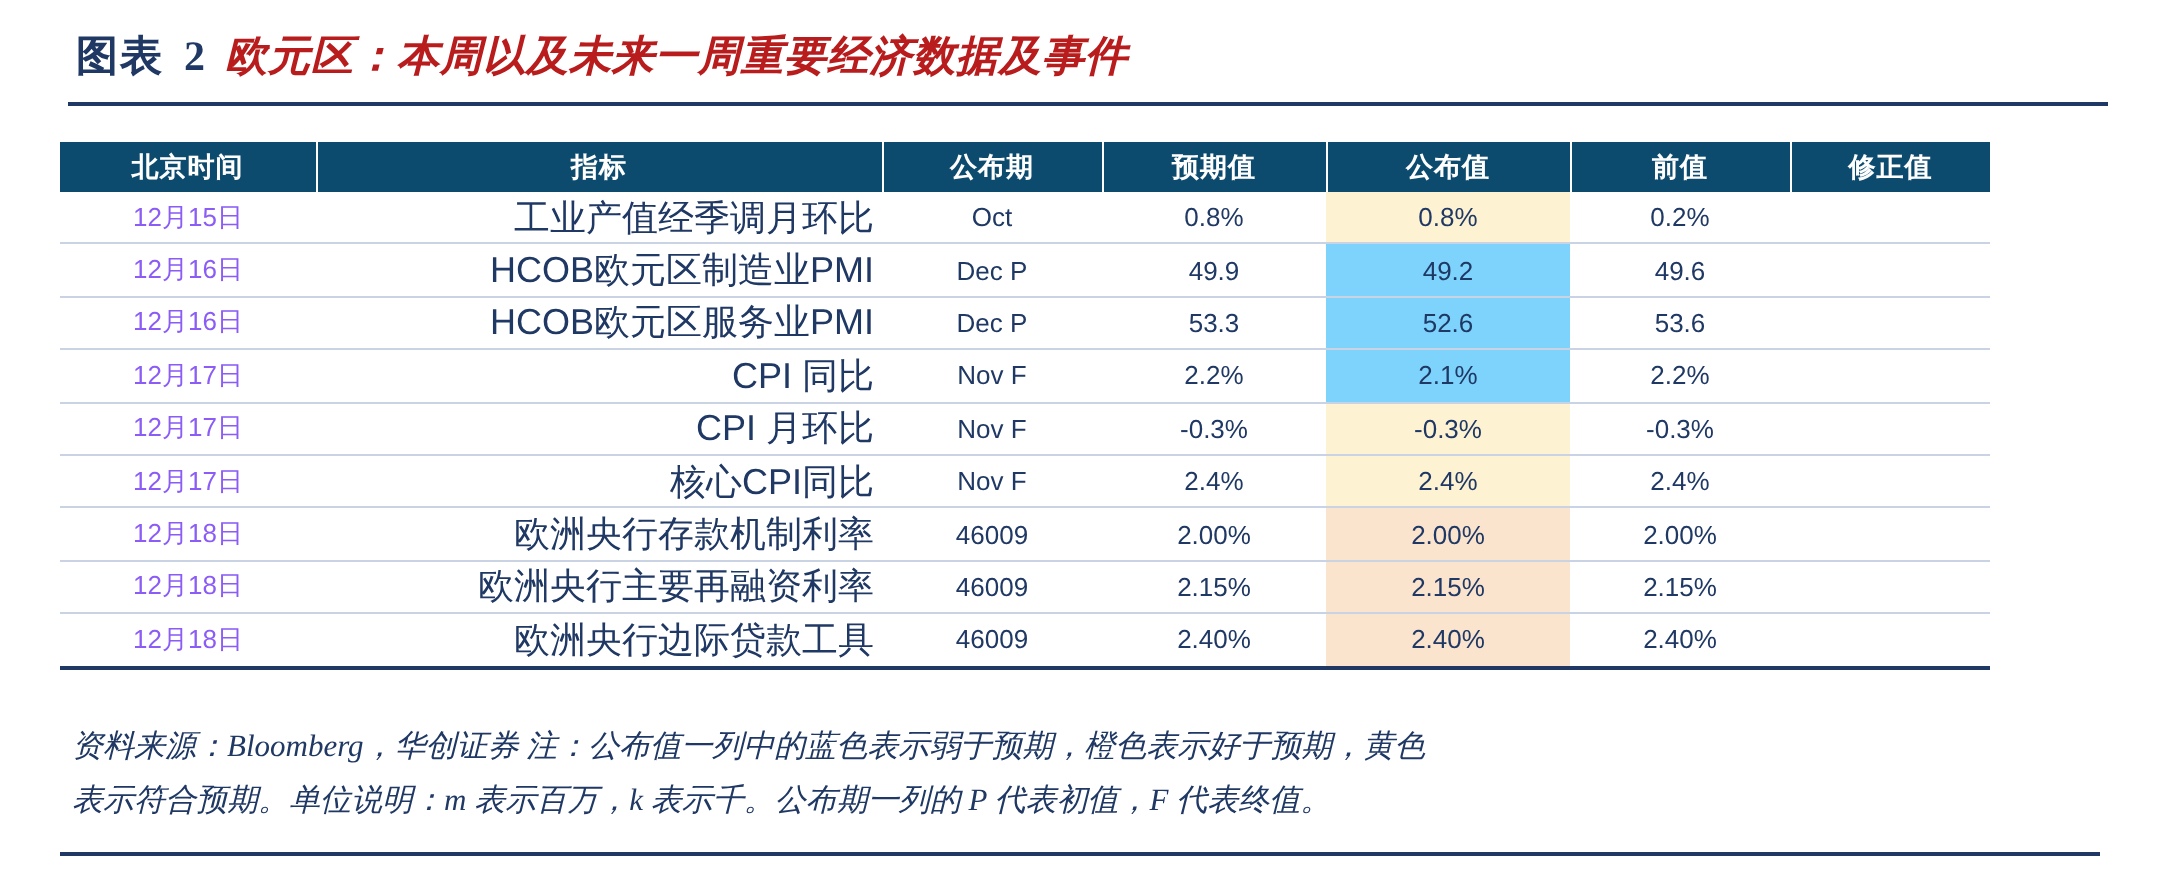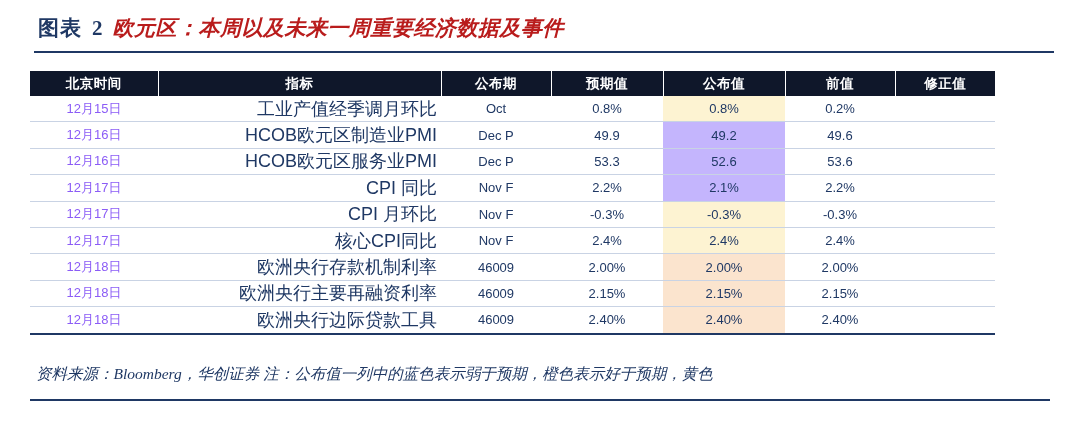--- a/index.html
+++ b/index.html
@@ -61,21 +61,21 @@
   .table-wrap {
     margin: 18px auto 0 auto;
     width: 965px;
   }
   table {
     border-collapse: collapse;
     width: 100%;
     table-layout: fixed;
   }
   thead th {
-    background: #0f172a;
+    background: #0c4a6e;
     color: #ffffff;
     font-size: 13.5px;
     font-weight: bold;
     height: 25px;
     padding: 0;
     text-align: center;
     border-right: 1px solid #ffffff;
     letter-spacing: 0.5px;
   }
   thead th:last-child { border-right: none; }
@@ -89,21 +89,21 @@
   }
   tbody tr:last-child td {
     border-bottom: 2px solid #1f3864;
   }
   td.indicator {
     color: #1f3864;
     font-size: 18px;
     text-align: right;
   }
   td.date { color: #8b5cf6; }
-  .hl-blue { background: #c4b5fd; color: #1f3864; }
+  .hl-blue { background: #7dd3fc; color: #1f3864; }
   .hl-yellow { background: #fdf3d2; color: #1f3864; }
   .hl-orange { background: #fbe4ce; color: #1f3864; }
   .hl-none { color: #1f3864; }
   
   col.c0 { width: 128px; }
   col.c1 { width: 283px; }
   col.c2 { width: 110px; }
   col.c3 { width: 112px; }
   col.c4 { width: 122px; }
   col.c5 { width: 110px; }
@@ -242,16 +242,17 @@
             <td class="hl-orange">2.40%</td>
             <td class="hl-none">2.40%</td>
             <td class=""></td>
           </tr>
         </tbody>
     </table>
   </div>
 
   <div class="footer">
     <div>资料来源：Bloomberg，华创证券 注：公布值一列中的蓝色表示弱于预期，橙色表示好于预期，黄色</div>
+    <div>表示符合预期。单位说明：m 表示百万，k 表示千。公布期一列的 P 代表初值，F 代表终值。</div>
   </div>
   <div class="footer-rule"></div>
 
 </div>
 
 </body></html>

